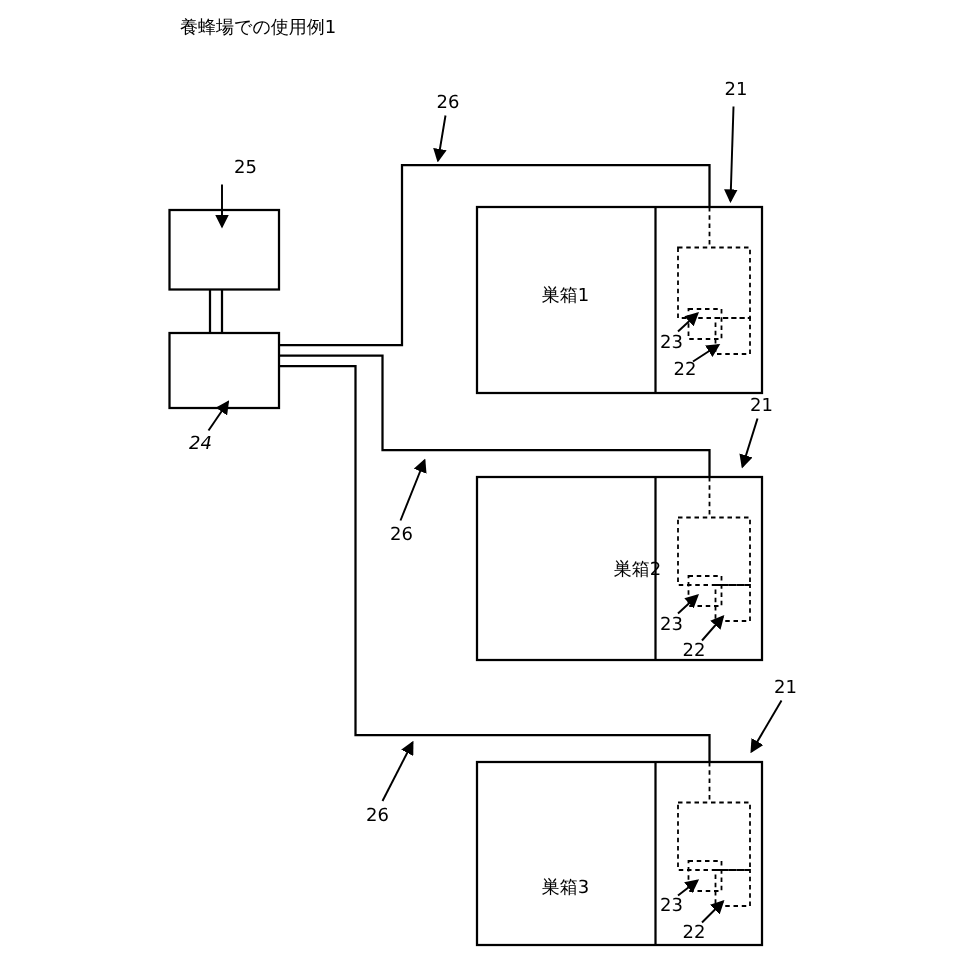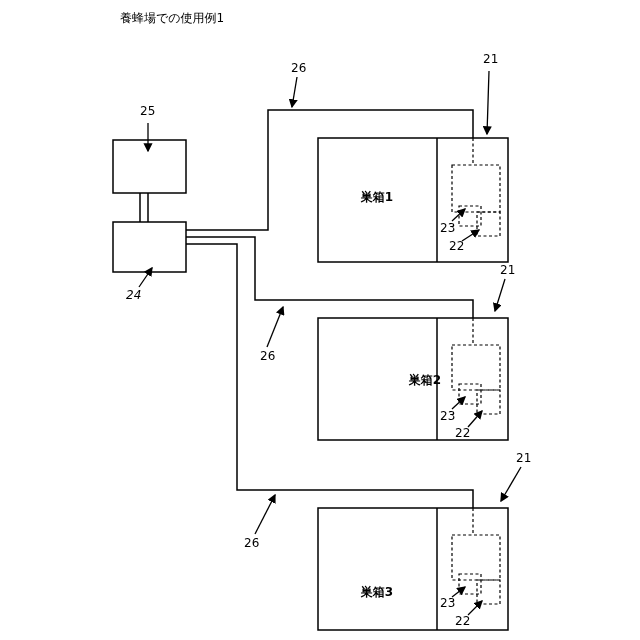--- a/index.html
+++ b/index.html
@@ -36,21 +36,20 @@
     font-size: 12px;
     color: #000;
     white-space: nowrap;
   }
   .hive-name {
     position: absolute;
     font-size: 12px;
     color: #000;
     transform: translate(-50%, -50%);
     white-space: nowrap;
-    font-weight: bold;
   }
 </style>
 </head>
 <body>
 
 <div class="canvas">
 
   <svg class="lines-svg" viewBox="0 0 640 640" xmlns="http://www.w3.org/2000/svg">
     <defs>
       <marker id="arrow" viewBox="0 0 10 10" refX="8.5" refY="5" markerWidth="7" markerHeight="7" orient="auto-start-reverse">
@@ -118,21 +117,21 @@
       <line x1="468" y1="615" x2="482" y2="601" marker-end="url(#arrow)"></line>
     </g>
   </svg>
 
   <span class="diagram-title">養蜂場での使用例1</span>
 
   <span class="hive-name" style="left:377px; top:197px;">巣箱1</span>
   <span class="hive-name" style="left:377px; top:380px;margin-left:48px;">巣箱2</span>
   <span class="hive-name" style="left:377px; top:592px;">巣箱3</span>
 
-  <span class="ref-label" style="left:140px; top:105px;">25</span>
+  <span class="ref-label" style="left:156px; top:105px;">25</span>
   <span class="ref-label" style="left:126px; top:289px;font-style:italic;">24</span>
 
   <span class="ref-label" style="left:483px; top:53px;">21</span>
   <span class="ref-label" style="left:291px; top:62px;">26</span>
   <span class="ref-label" style="left:440px; top:222px;">23</span>
   <span class="ref-label" style="left:449px; top:240px;">22</span>
 
   <span class="ref-label" style="left:500px; top:264px;">21</span>
   <span class="ref-label" style="left:260px; top:350px;">26</span>
   <span class="ref-label" style="left:440px; top:410px;">23</span>

